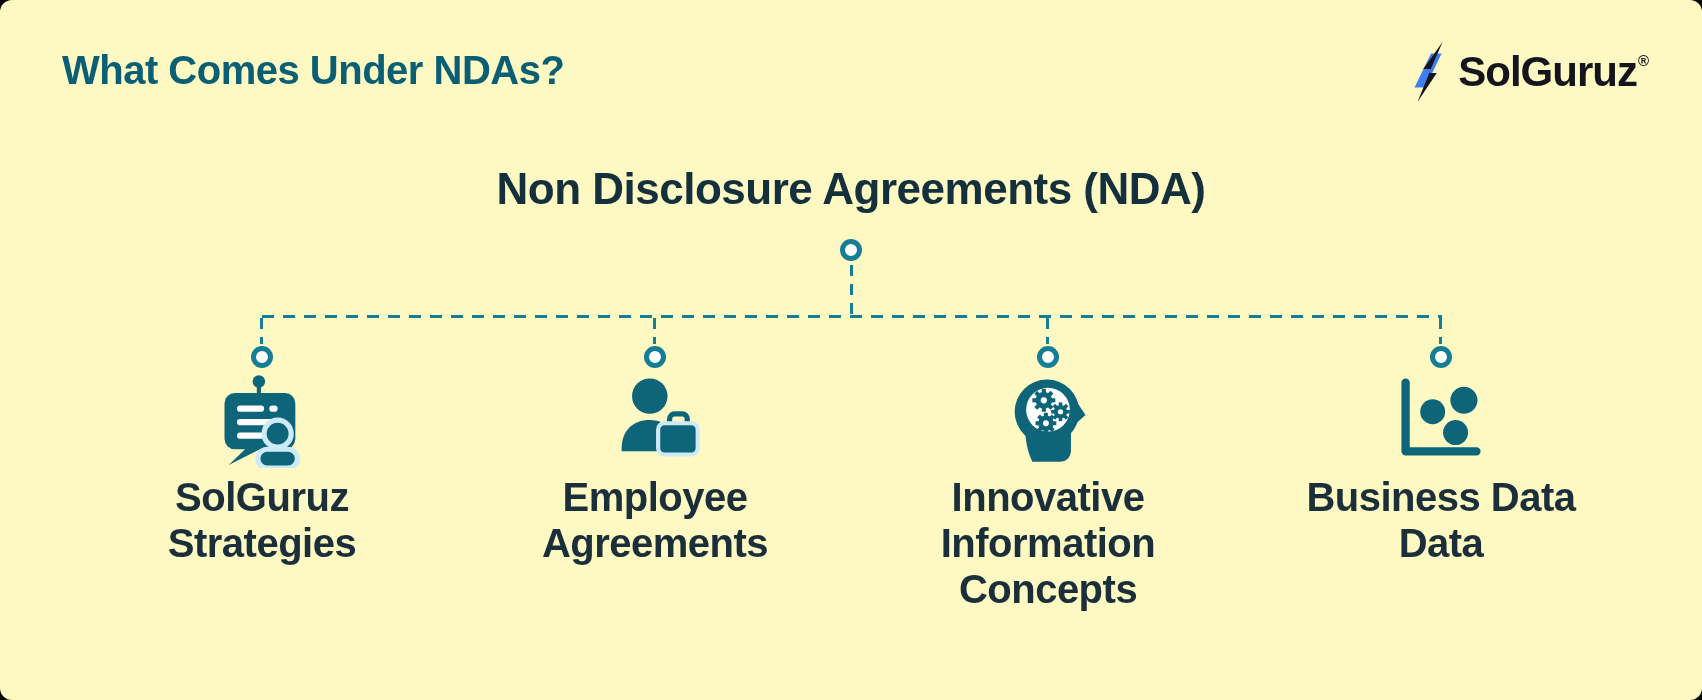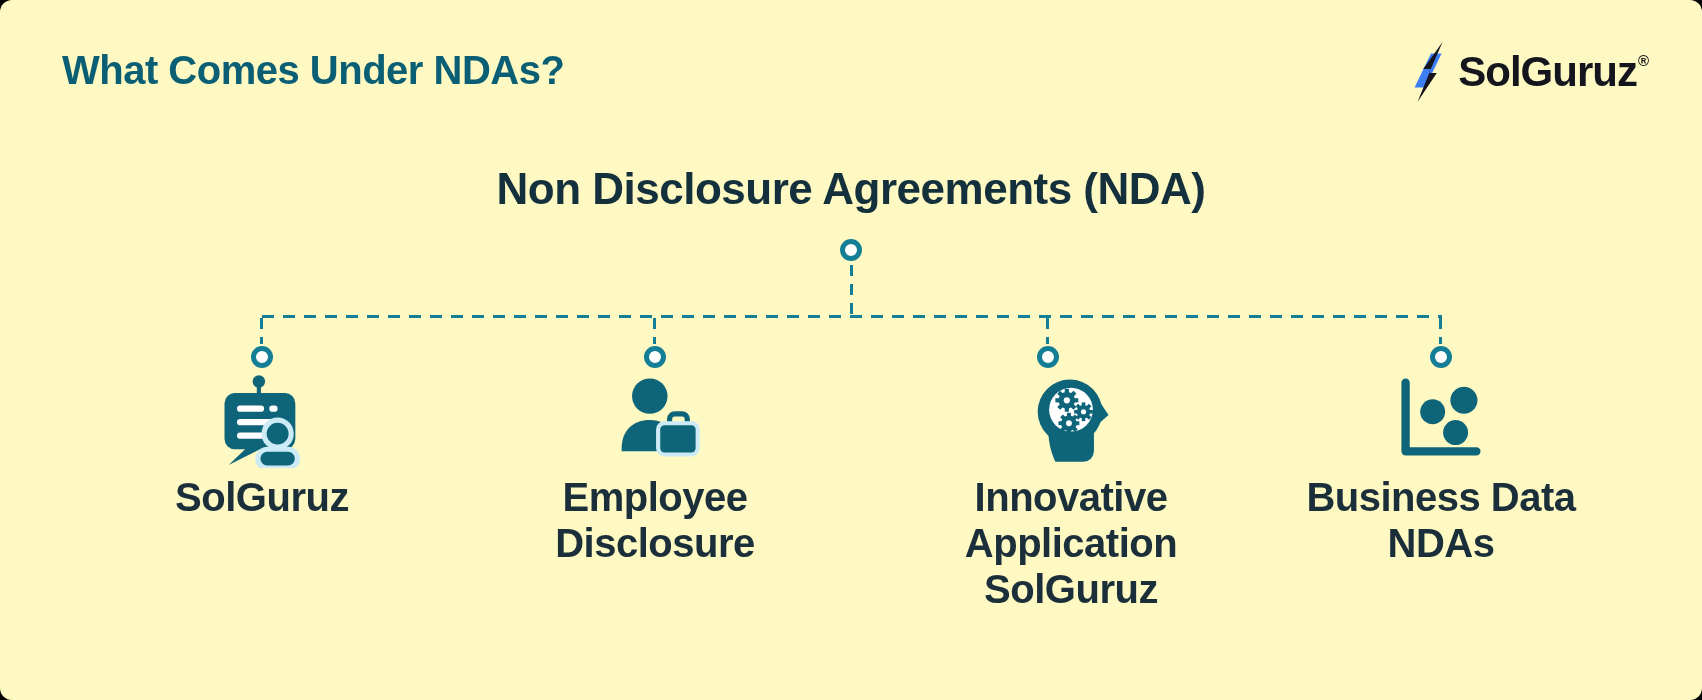--- a/index.html
+++ b/index.html
@@ -73,37 +73,38 @@
         <path d="M36 74 L16 93 L46 78 Z" fill="#0E6579"></path>
         <rect x="24" y="36" width="26" height="6" rx="3" fill="#ffffff"></rect>
         <rect x="55" y="36" width="8" height="6" rx="3" fill="#ffffff"></rect>
         <rect x="24" y="49" width="36" height="6" rx="3" fill="#ffffff"></rect>
         <rect x="24" y="62" width="28" height="6" rx="3" fill="#ffffff"></rect>
         <circle cx="63" cy="63" r="13" fill="#0E6579" stroke="#CDEBF6" stroke-width="5"></circle>
         <rect x="44" y="78" width="38" height="18" rx="9" fill="#0E6579" stroke="#CDEBF6" stroke-width="5"></rect>
       </svg>
       <div class="branch-label">
         <div>SolGuruz</div>
+        <div>Strategies</div>
       </div>
     </div>
 
     <div class="branch" style="left:459px;text-align:center;">
       <svg class="icon" width="100" height="100" viewBox="0 0 96 96">
         <circle cx="43" cy="27" r="17" fill="#0E6579"></circle>
         <path d="M16 80 C15 60 27 50 43 50 C53 50 60 54 65 60 L65 80 Z" fill="#0E6579"></path>
         <rect x="62" y="44" width="17" height="15" rx="5" fill="none" stroke="#0E6579" stroke-width="5"></rect>
         <rect x="51" y="53" width="38" height="30" rx="6" fill="#0E6579" stroke="#CDEBF6" stroke-width="4"></rect>
       </svg>
       <div class="branch-label">
         <div>Employee</div>
-        <div>Disclosure</div>
+        <div>Agreements</div>
       </div>
     </div>
 
-    <div class="branch" style="left:875px;">
+    <div class="branch" style="left:852px;">
       <svg class="icon" width="100" height="100" viewBox="0 0 96 96">
         <circle cx="47" cy="42" r="31" fill="#0E6579"></circle>
         <path d="M74 30 L84 45 L74 54 Z" fill="#0E6579"></path>
         <path d="M26 56 L70 56 L70 80 A10 10 0 0 1 60 90 L33 90 C28 80 26 68 26 56 Z" fill="#0E6579"></path>
         <circle cx="48" cy="40" r="21" fill="#ffffff"></circle>
         <g transform="translate(44,31)" fill="#0E6579">
           <rect x="-2" y="-11" width="4" height="22"></rect>
           <rect x="-2" y="-11" width="4" height="22" transform="rotate(45)"></rect>
           <rect x="-2" y="-11" width="4" height="22" transform="rotate(90)"></rect>
           <rect x="-2" y="-11" width="4" height="22" transform="rotate(135)"></rect>
@@ -122,31 +123,31 @@
           <rect x="-1.9" y="-10" width="3.8" height="20"></rect>
           <rect x="-1.9" y="-10" width="3.8" height="20" transform="rotate(45)"></rect>
           <rect x="-1.9" y="-10" width="3.8" height="20" transform="rotate(90)"></rect>
           <rect x="-1.9" y="-10" width="3.8" height="20" transform="rotate(135)"></rect>
           <circle r="7.5"></circle>
           <circle r="2.8" fill="#ffffff"></circle>
         </g>
       </svg>
       <div class="branch-label">
         <div>Innovative</div>
-        <div>Application SolGuruz</div>
+        <div>Information Concepts</div>
       </div>
     </div>
 
     <div class="branch" style="left:1245px;">
       <svg class="icon" width="100" height="100" viewBox="0 0 96 96">
         <path d="M14 14 L14 80 L82 80" fill="none" stroke="#0E6579" stroke-width="8" stroke-linecap="round" stroke-linejoin="round"></path>
         <circle cx="40" cy="42" r="12" fill="#0E6579"></circle>
         <circle cx="70" cy="31" r="13" fill="#0E6579"></circle>
         <circle cx="62" cy="62" r="12" fill="#0E6579"></circle>
       </svg>
       <div class="branch-label">
         <div>Business Data</div>
-        <div>NDAs</div>
+        <div>Data</div>
       </div>
     </div>
 
   </div>
 </div>
 
 </body></html>

